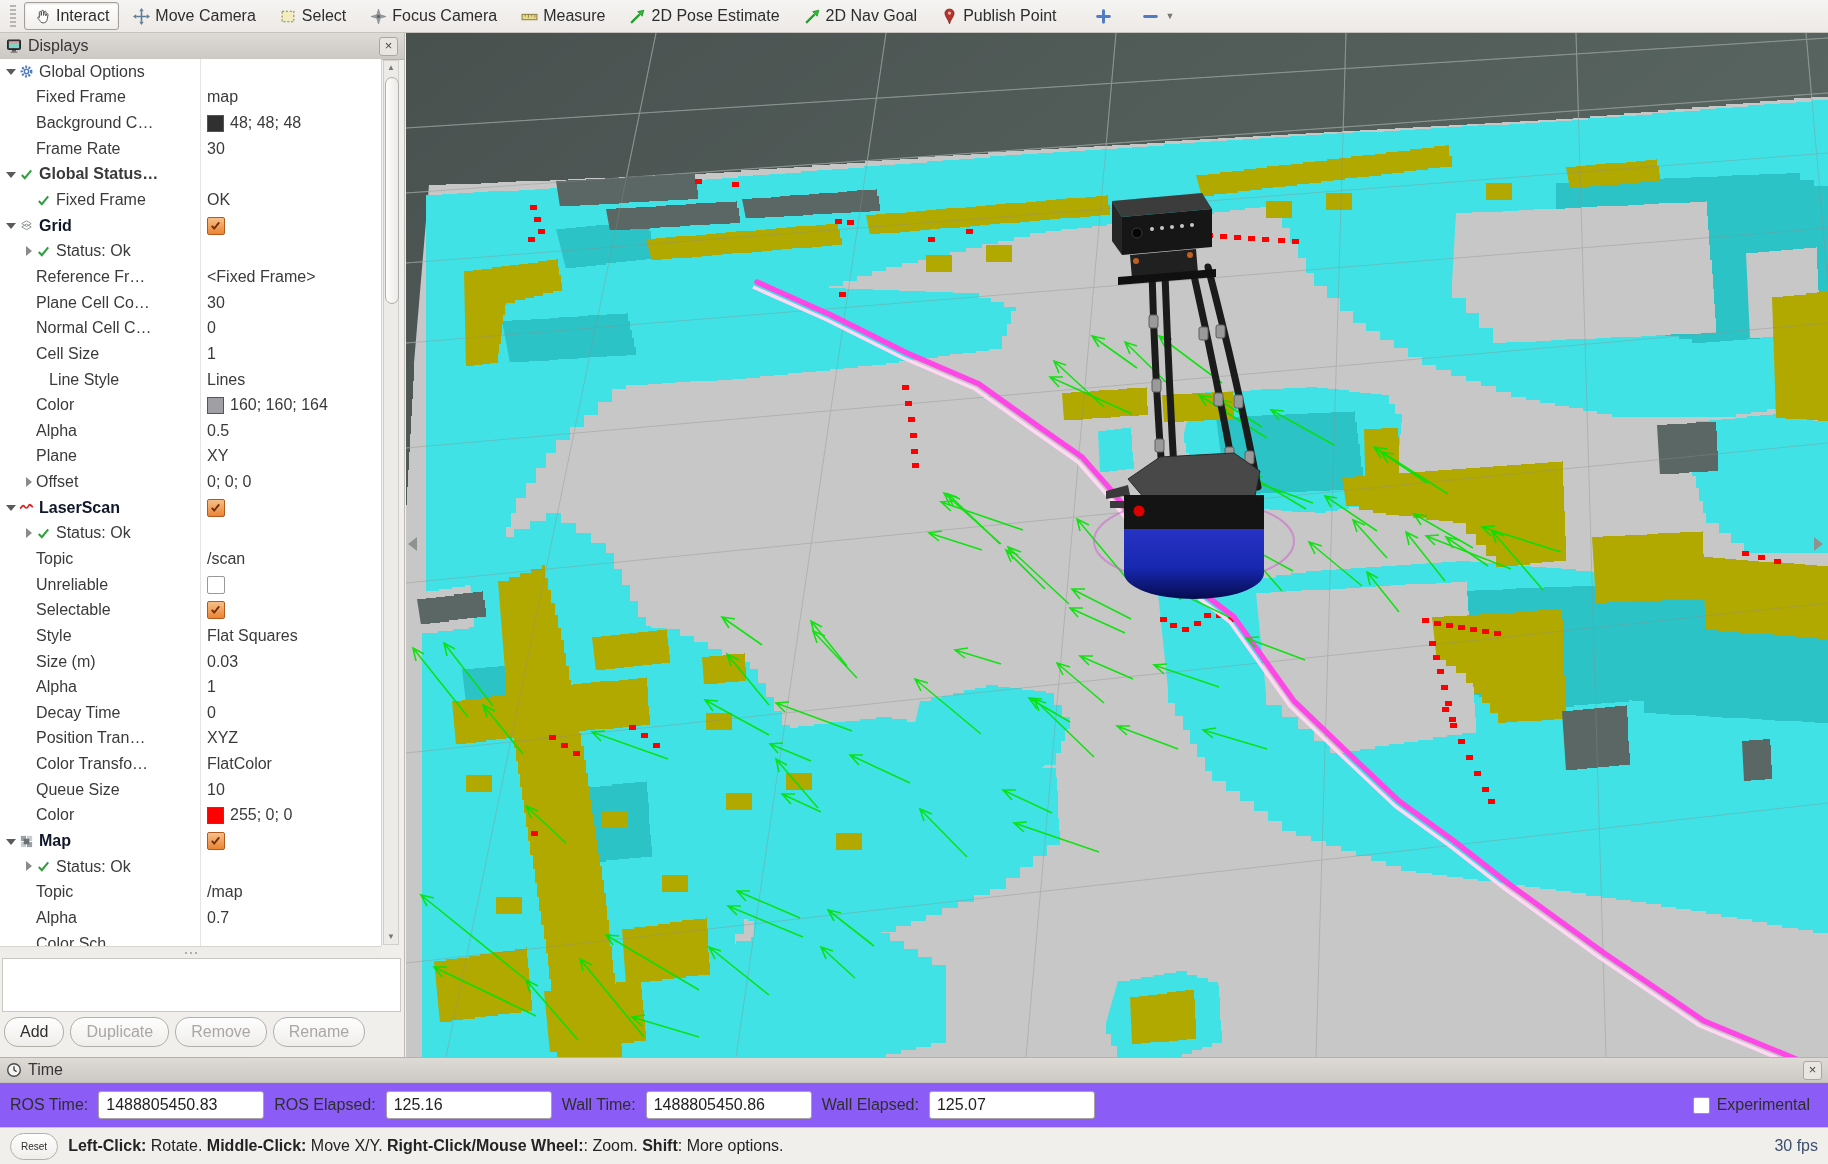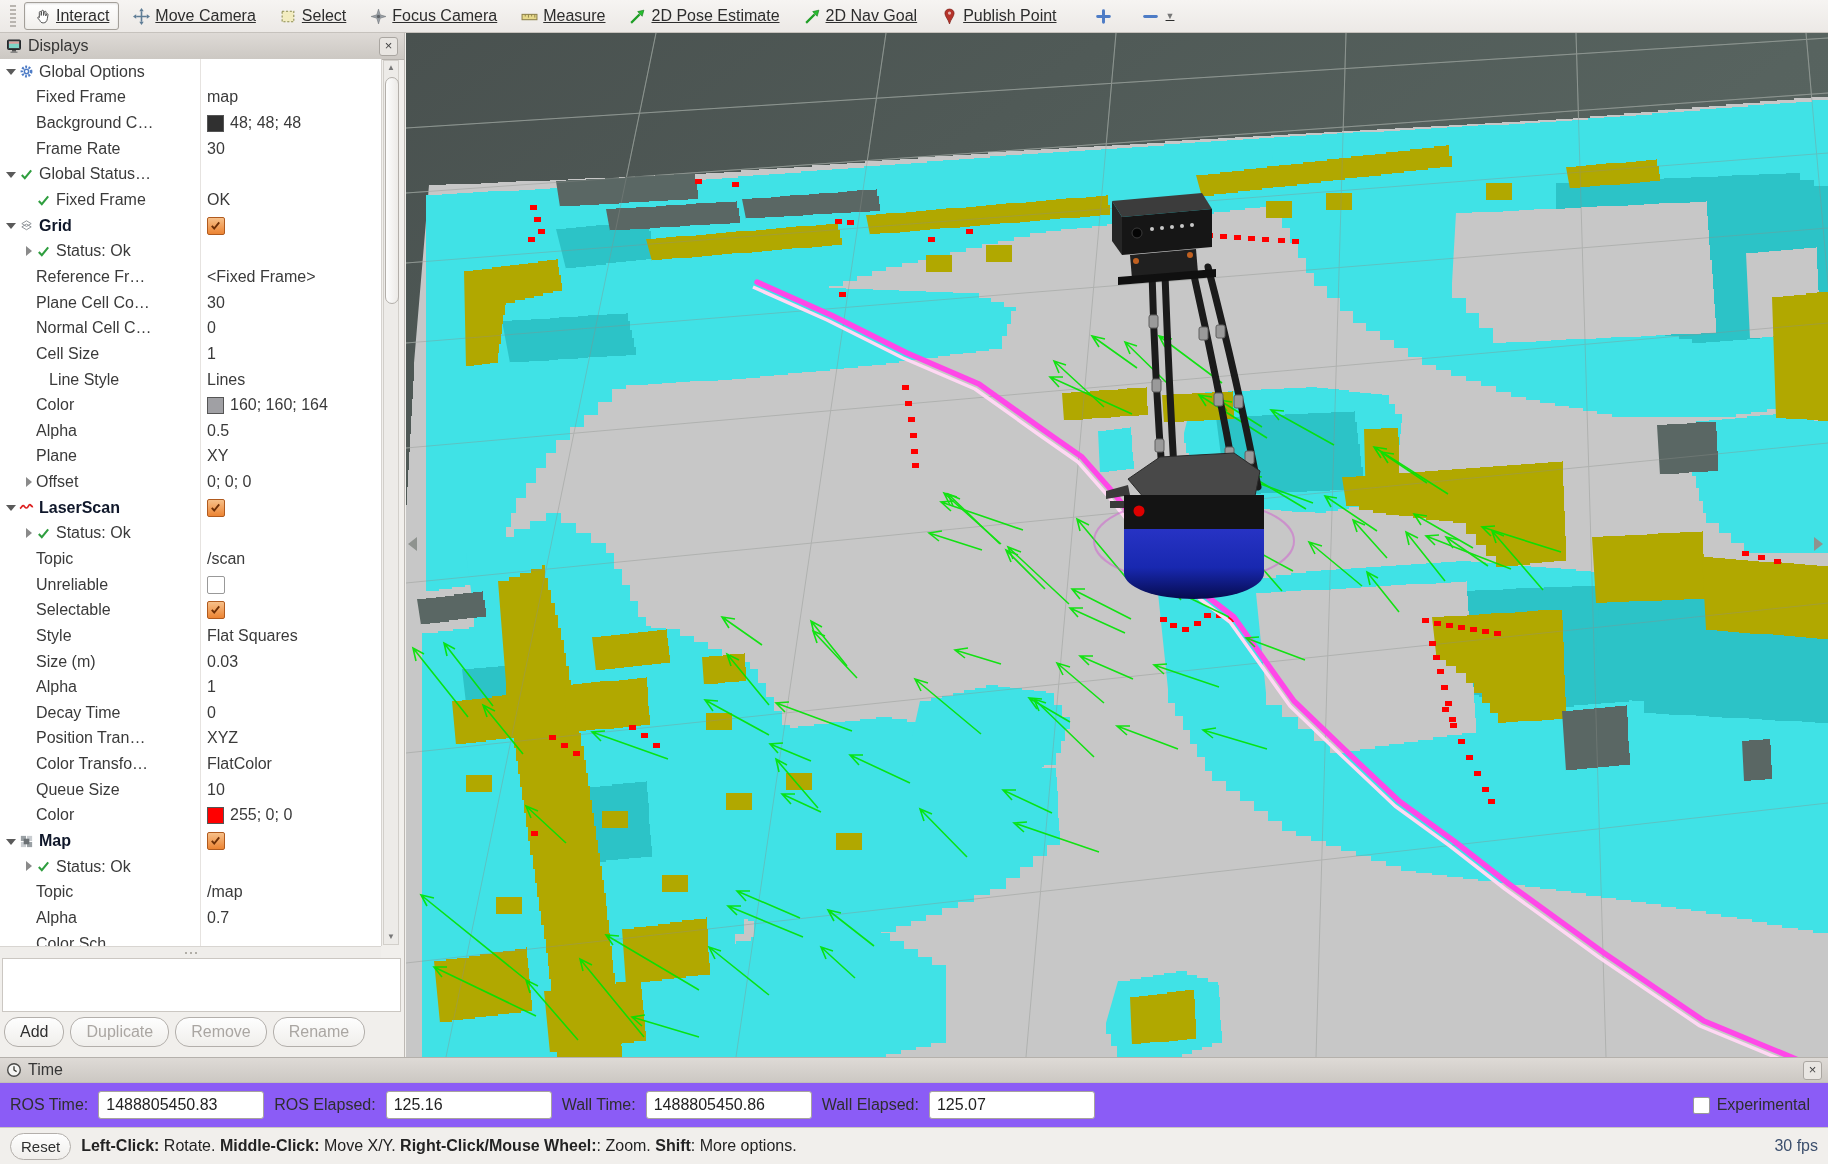--- a/index.html
+++ b/index.html
@@ -6,21 +6,21 @@
   body{width:1828px;height:1164px;position:relative;overflow:hidden;
        font-family:"Liberation Sans","DejaVu Sans",sans-serif;background:#f1efec;color:#333;}
   
   .toolbar{position:absolute;left:0;top:0;width:1828px;height:33px;
     background:linear-gradient(#f6f4f2,#ece9e6);border-bottom:1px solid #c6c2bd;
     display:flex;align-items:center;gap:4px;padding-left:10px;box-sizing:border-box;}
   .tb-handle{width:6px;height:22px;margin-right:4px;
     background-image:repeating-linear-gradient(#b9b5b0 0 2px,transparent 2px 4px);
     background-size:2px 100%;background-repeat:repeat-x;background-position:0 0, 4px 0;}
   .tool{display:flex;align-items:center;gap:5px;height:26px;padding:0 9px;border-radius:3px;
-    font-size:16px;color:#2d2d2d;border:1px solid transparent;white-space:nowrap;text-decoration:underline;}
+    font-size:16px;color:#2d2d2d;border:1px solid transparent;white-space:nowrap;}
   .tool.active{background:linear-gradient(#ffffff,#f1efec);border:1px solid #a39f99;
     box-shadow:inset 0 1px 2px rgba(0,0,0,.12);}
   .tool .ic{width:17px;height:17px;display:inline-block;}
   .tool .ic svg{width:100%;height:100%;display:block;}
   .tb-caret{font-size:9px;color:#777;margin-left:2px;}
   
   .dpanel{position:absolute;left:0;top:33px;width:405px;height:1024px;background:#f1efec;
     border-right:1px solid #bdb9b4;box-sizing:border-box;}
   .ptitle{height:26px;background:linear-gradient(#dedad6,#ccc8c3);border-bottom:1px solid #b5b1ac;
     display:flex;align-items:center;padding:0 6px;font-size:16px;color:#363636;}
@@ -221,21 +221,21 @@
         <div class="tval"><span class="swatch" style="background: rgb(48, 48, 48);"></span>48; 48; 48</div>
       </div>
       <div class="trow">
         <div class="tleft" style="padding-left: 21px;">
           <span class="exp"></span>
           <span class="tlabel">Frame Rate</span>
         </div>
         <div class="tval">30</div>
       </div>
       <div class="trow">
-        <div class="tleft" style="padding-left: 4px;">
+        <div class="tleft" style="padding-left: 4px; font-weight: bold;">
           <span class="exp open"></span>
           <span class="ticon">
             <svg viewBox="0 0 16 16">
               <path d="M3 8.6l3.2 3.4L13 3.6" fill="none" stroke="#2f9e3f" stroke-width="2.2"></path>
             </svg>
           </span>
           <span class="tlabel">Global Status…</span>
         </div>
         <div class="tval"></div>
       </div>
@@ -869,16 +869,16 @@
     <input readonly="" value="1488805450.86" style="">
     <span>Wall Elapsed:</span>
     <input readonly="" value="125.07" style="">
     <span class="expwrap">
     <span class="expcb"></span>
     <span>Experimental</span>
   </span>
 </div>
 
 <div class="statusbar">
-  <button class="qbtn" style="height:27px;padding:0 10px;font-size:15px;">Reset</button>
+  <button class="qbtn" style="height:27px;padding:0 10px;font-size:10px;">Reset</button>
   <span id="help-text"><b>Left-Click:</b><span> Rotate. </span><b>Middle-Click:</b><span> Move X/Y. </span><b>Right-Click/Mouse Wheel:</b><span>: Zoom. </span><b>Shift</b><span>: More options.</span></span>
   <span class="fps">30 fps</span>
 </div>
 
 </body></html>

